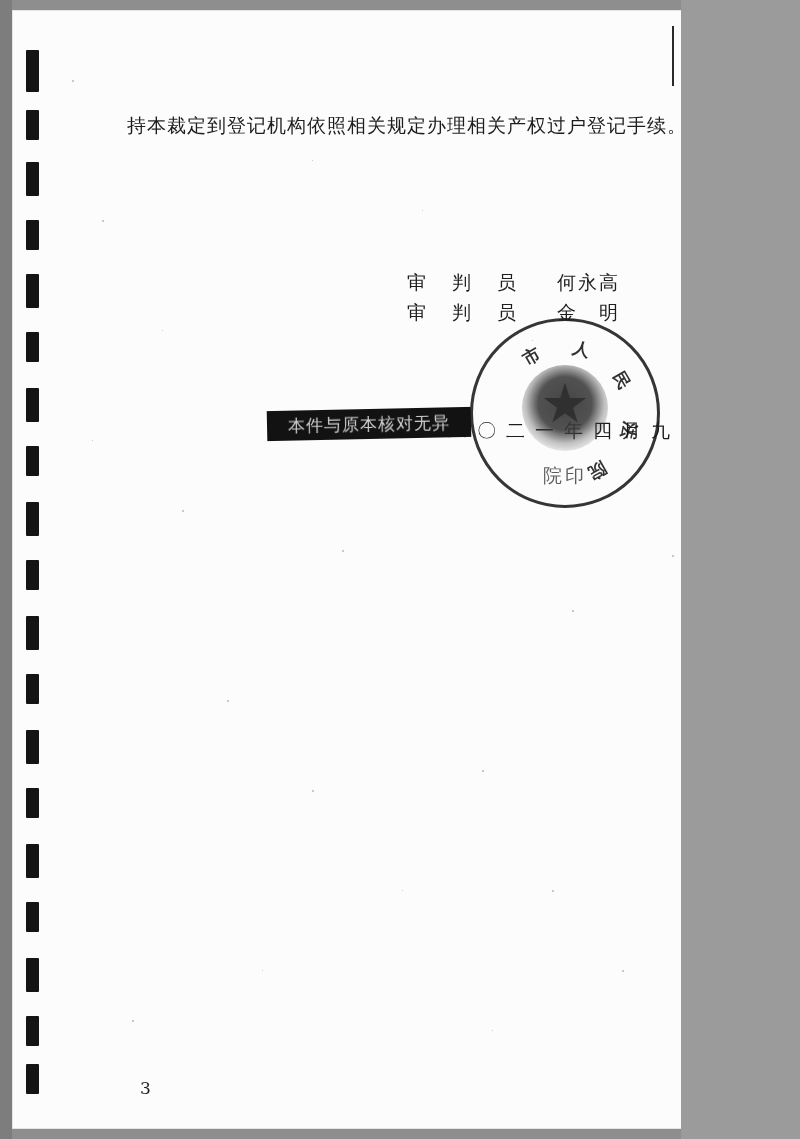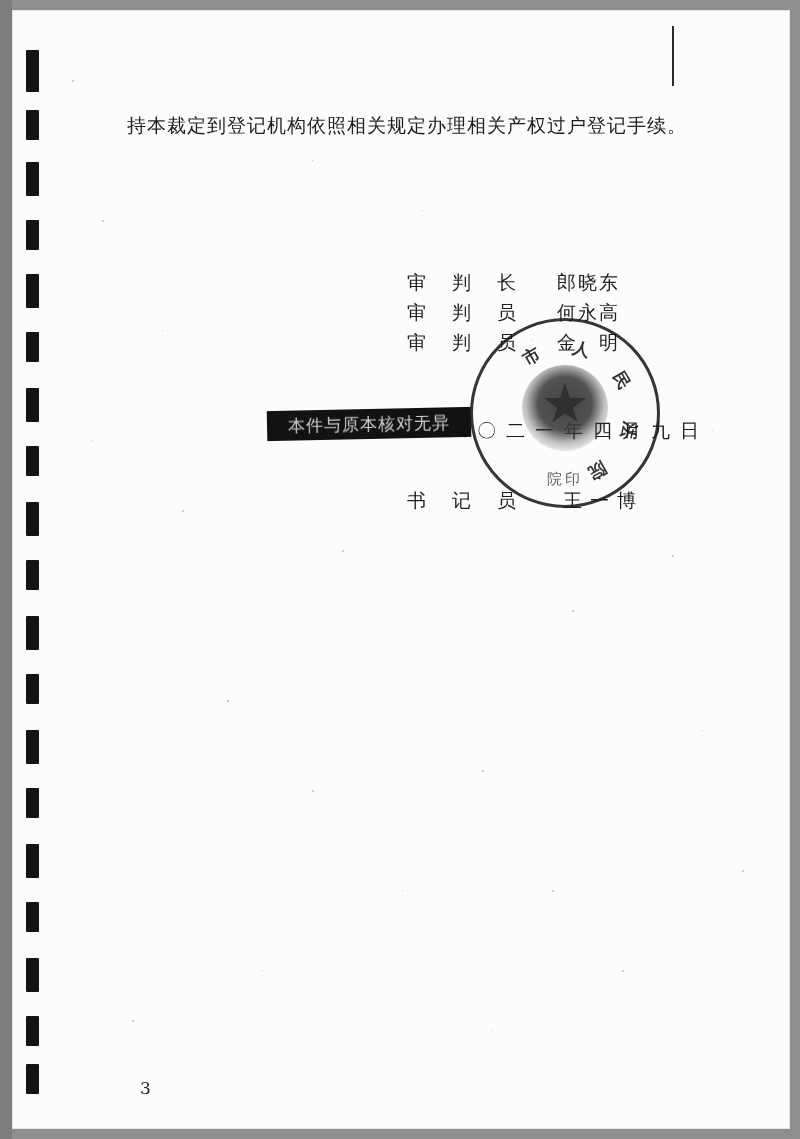--- a/index.html
+++ b/index.html
@@ -2,21 +2,21 @@
 <html lang="zh"><head>
 <meta charset="utf-8">
 <style>
   html, body {
     margin: 0;
     padding: 0;
     background: #9b9b9b;
   }
   .page {
     position: relative;
-    width: 800px;
+    width: 681px;
     height: 1139px;
     overflow: hidden;
     background: #ec4899;
     font-family: "DejaVu Sans", "Liberation Sans", sans-serif;
   }
   
   .scan-edge-top,
   .scan-edge-bottom,
   .scan-edge-left,
   .scan-edge-right {
@@ -181,21 +181,21 @@
     margin-top: -22px;
     background: #111;
     clip-path: polygon(50% 0%, 61% 35%, 98% 35%, 68% 57%, 79% 91%, 50% 70%, 21% 91%, 32% 57%, 2% 35%, 39% 35%);
     opacity: .85;
   }
   .seal-bottom-text {
     position: absolute;
     left: 50%;
     bottom: 16px;
     transform: translateX(-50%);
-    font-size: 15px;
+    font-size: 19px;
     letter-spacing: 3px;
     color: #1a1a1a;
     opacity: .8;
   }
 
   
   .copy-stamp {
     position: absolute;
     left: 255px;
     top: 399px;
@@ -261,24 +261,20 @@
         <div class="punch" style="top: 966px; height: 30px;"></div>
         <div class="punch" style="top: 1014px; height: 30px;"></div>
       </div>
 
     <div class="hairline"></div>
 
     <div class="body-text para1">持本裁定到登记机构依照相关规定办理相关产权过户登记手续。</div>
 
     <div class="sig-block">
       <div class="sig-row">
-        <span class="sig-role">审判长</span>
-        <span class="sig-name">郎晓东</span>
-      </div>
-      <div class="sig-row">
         <span class="sig-role">审判员</span>
         <span class="sig-name">何永高</span>
       </div>
       <div class="sig-row">
         <span class="sig-role">审判员</span>
         <span class="sig-name">金　明</span>
       </div>
     </div>
 
     <div class="date-line">二〇二一年四月九日</div>
@@ -290,24 +286,20 @@
           <span class="seal-ch" style="left: 140.158px; top: 48px; transform: rotate(60deg);">民</span>
           <span class="seal-ch" style="left: 146.751px; top: 98.0821px; transform: rotate(105deg);">法</span>
           <span class="seal-ch" style="left: 116px; top: 138.158px; transform: rotate(150deg);">院</span>
         </div>
       <div class="seal-star"></div>
       <div class="seal-bottom-text">院印</div>
     </div>
 
     <div class="copy-stamp">本件与原本核对无异</div>
 
-    <div class="clerk-row">
-      <span class="clerk-role">书记员</span>
-      <span class="clerk-name">王一博</span>
-    </div>
 
     <div class="page-number">3</div>
 
     <div id="specks">
         <div class="speck" style="left: 60px; top: 70px; width: 2px; height: 2px;"></div>
         <div class="speck" style="left: 90px; top: 210px; width: 2px; height: 2px;"></div>
         <div class="speck" style="left: 150px; top: 320px; width: 1px; height: 1px;"></div>
         <div class="speck" style="left: 215px; top: 690px; width: 2px; height: 2px;"></div>
         <div class="speck" style="left: 300px; top: 150px; width: 1px; height: 1px;"></div>
         <div class="speck" style="left: 330px; top: 540px; width: 2px; height: 2px;"></div>

